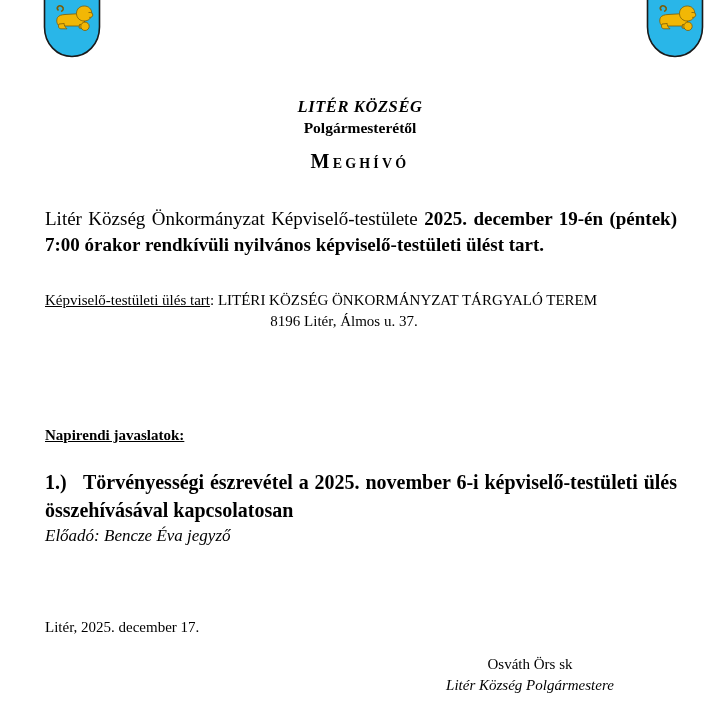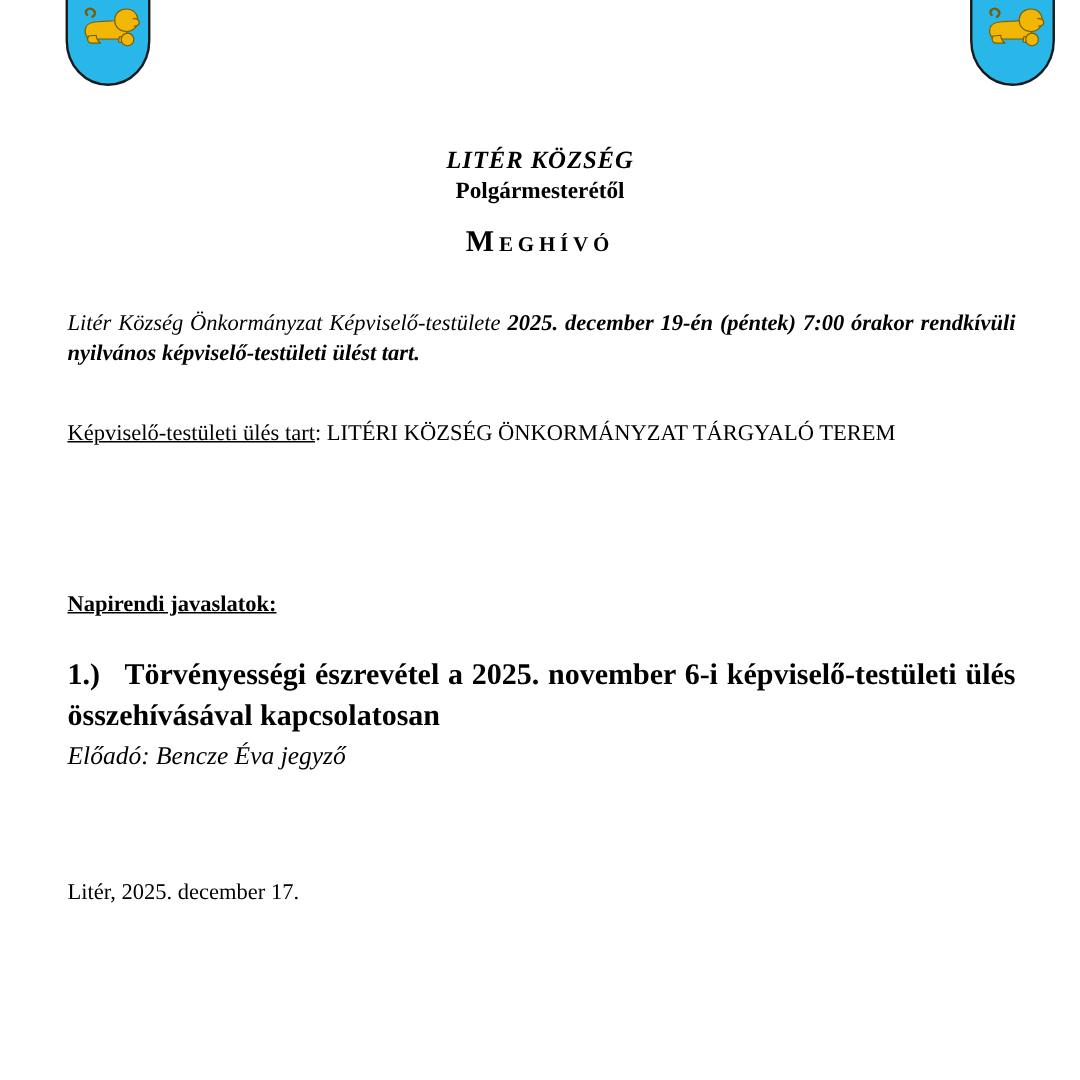--- a/index.html
+++ b/index.html
@@ -65,24 +65,23 @@
   .body-area {
     position: absolute;
     top: 206px;
     left: 45px;
     width: 632px;
   }
 
   p { margin: 0; }
 
   .para-convocation {
-    font-size: 15px;
+    font-size: 19px;
     line-height: 1.36;
     text-align: justify;
-    font-style: italic;
   }
   .para-convocation .lead { font-weight: normal; }
   .para-convocation .strong { font-weight: bold; }
 
   .venue-block {
     margin-top: 32px;
     font-size: 15px;
     line-height: 1.36;
   }
   .venue-line1 { text-align: left; }
@@ -193,24 +192,29 @@
     <div class="org-role">Polgármesterétől</div>
     <div class="doc-type">Meghívó</div>
   </div>
 
   <div class="body-area">
 
     <p class="para-convocation"><span class="lead">Litér Község Önkormányzat Képviselő-testülete </span><span class="strong">2025. december 19-én (péntek) 7:00 órakor rendkívüli nyilvános képviselő-testületi ülést tart.</span></p>
 
     <div class="venue-block">
       <p class="venue-line1"><span class="venue-label">Képviselő-testületi ülés tart</span><span>:</span><span> LITÉRI KÖZSÉG ÖNKORMÁNYZAT TÁRGYALÓ TEREM</span></p>
+      <p class="venue-line2">8196 Litér, Álmos u. 37.</p>
     </div>
 
     <p class="agenda-heading">Napirendi javaslatok:</p>
 
     <p class="agenda-item"><span class="agenda-num">1.)</span><span>Törvényességi észrevétel a 2025. november 6-i képviselő-testületi ülés összehívásával kapcsolatosan</span></p>
     <p class="agenda-presenter">Előadó: Bencze Éva jegyző</p>
 
     <p class="place-date">Litér, 2025. december 17.</p>
   </div>
 
+  <div class="signature">
+    <div class="sig-name">Osváth Örs sk</div>
+    <div class="sig-title">Litér Község Polgármestere</div>
+  </div>
 
 </div>
 
 </body></html>

